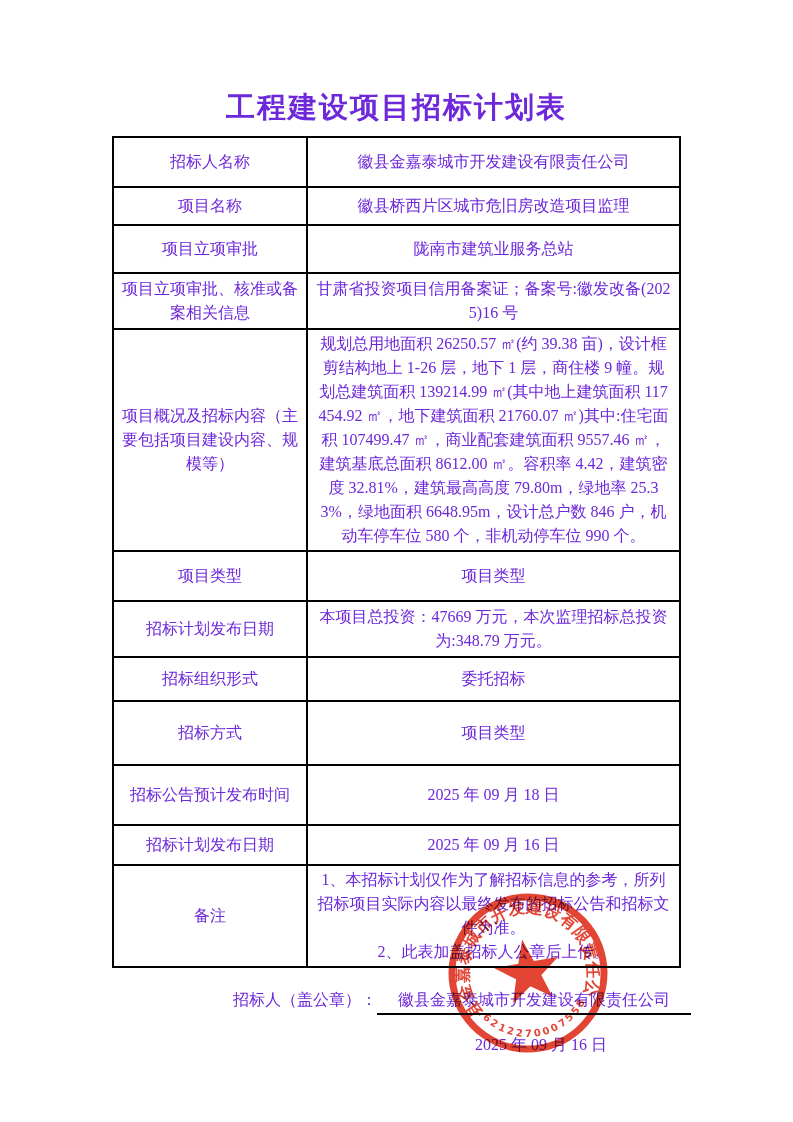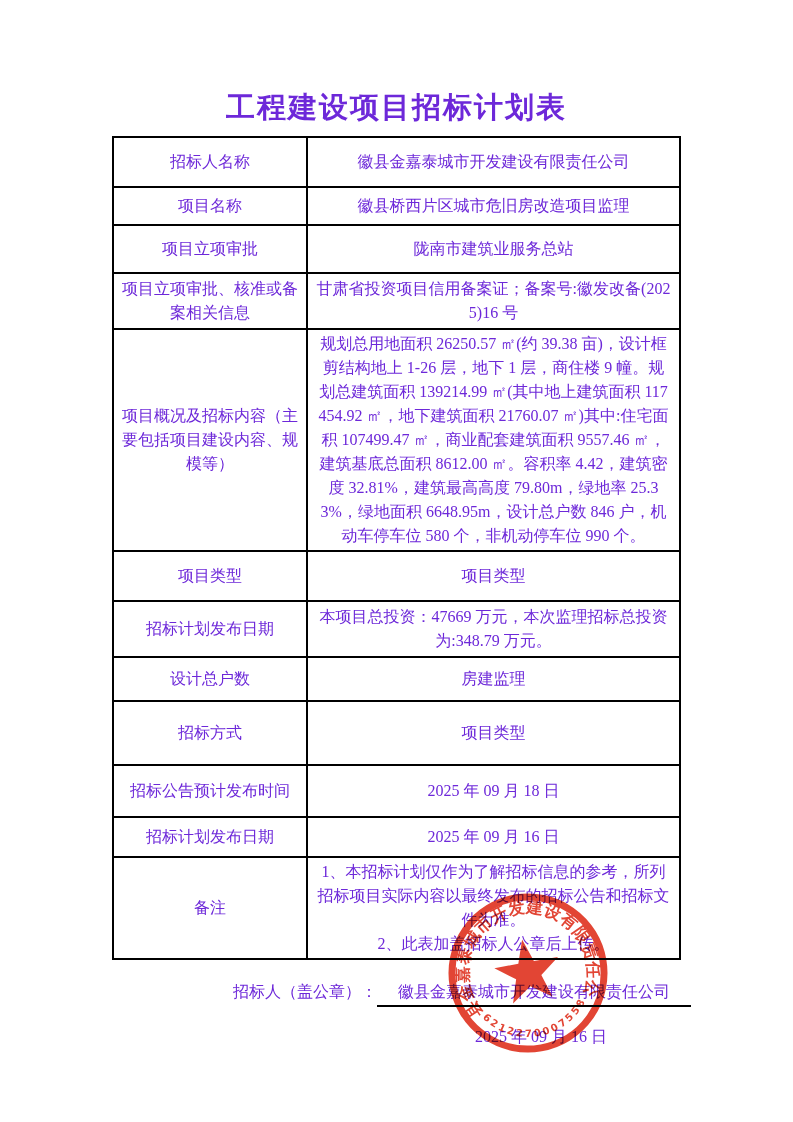--- a/index.html
+++ b/index.html
@@ -123,28 +123,28 @@
       </tr>
       <tr style="height:50px">
         <td class="cell-label">项目类型</td>
         <td class="cell-value">项目类型</td>
       </tr>
       <tr style="height:56px">
         <td class="cell-label">招标计划发布日期</td>
         <td class="cell-value">本项目总投资：47669 万元，本次监理招标总投资为:348.79 万元。</td>
       </tr>
       <tr style="height:44px">
-        <td class="cell-label">设计总户数</td>
-        <td class="cell-value">房建监理</td>
+        <td class="cell-label">招标组织形式</td>
+        <td class="cell-value">委托招标</td>
       </tr>
       <tr style="height:64px">
         <td class="cell-label">招标方式</td>
         <td class="cell-value">项目类型</td>
       </tr>
-      <tr style="height:52px">
+      <tr style="height:60px">
         <td class="cell-label">招标公告预计发布时间</td>
         <td class="cell-value">2025 年 09 月 18 日</td>
       </tr>
       <tr style="height:40px">
         <td class="cell-label">招标计划发布日期</td>
         <td class="cell-value">2025 年 09 月 16 日</td>
       </tr>
       <tr style="height:100px">
         <td class="cell-label">备注</td>
         <td class="cell-value cell-remark">1、本招标计划仅作为了解招标信息的参考，所列招标项目实际内容以最终发布的招标公告和招标文件为准。

